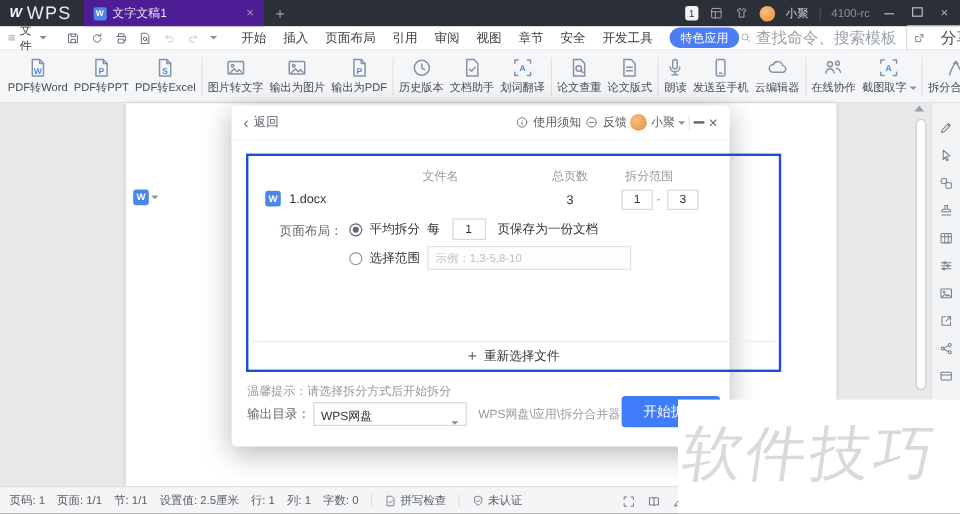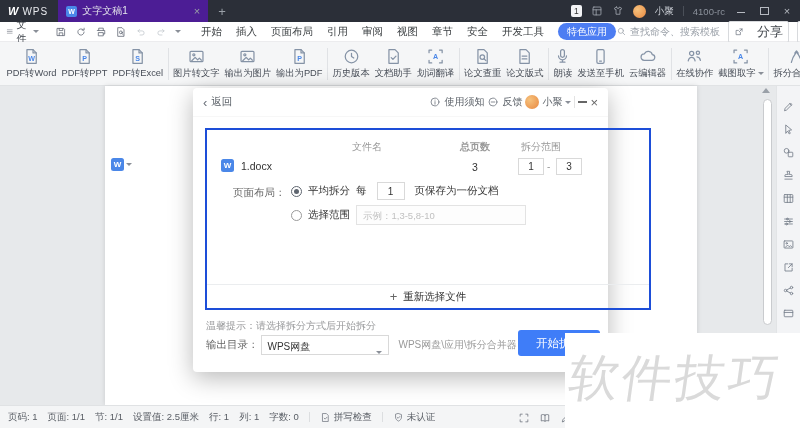--- a/index.html
+++ b/index.html
@@ -6,21 +6,21 @@
   .app{position:relative;width:800px;height:428px;overflow:hidden;background:#e7e9eb;
        font-family:"Liberation Sans","DejaVu Sans",sans-serif;-webkit-font-smoothing:antialiased;}
   .app svg{fill:none;stroke-width:1.3;stroke-linecap:round;stroke-linejoin:round;}
   .caret{width:0;height:0;border-left:3px solid transparent;border-right:3px solid transparent;
          border-top:3.5px solid #8a8f98;display:inline-block;}
   
   .titlebar{position:absolute;left:0;top:0;right:0;height:22px;background:#2b2f38;display:flex;
             align-items:center;color:#cfd3da;}
   .tb-logo{display:flex;align-items:center;gap:4px;padding:0 10px 0 8px;height:100%;}
   .tb-logo-w{color:#fff;font-weight:bold;font-size:11px;font-style:italic;}
-  .tb-logo-text{font-size:10px;letter-spacing:1px;color:#e8eaee;}
+  .tb-logo-text{font-size:15px;letter-spacing:1px;color:#e8eaee;}
   .tb-tab{display:flex;align-items:center;gap:5px;background:#4c1d95;height:22px;padding:0 8px;
           width:150px;box-sizing:border-box;font-size:10px;color:#e6e8ec;}
   .tb-tab-title{overflow:hidden;white-space:nowrap;}
   .tb-tab-close{color:#9aa0a8;font-size:11px;margin-left:auto;}
   .wdoc{display:inline-flex;align-items:center;justify-content:center;background:#4a87e8;color:#fff;
         font-weight:bold;border-radius:2px;flex:none;}
   .wdoc-sm{width:11px;height:11px;font-size:7px;}
   .wdoc-md{width:13px;height:13px;font-size:8px;border-radius:2.5px;}
   .tb-newtab{font-size:13px;color:#9aa0a8;padding:0 10px;}
   .tb-right{margin-left:auto;display:flex;align-items:center;gap:9px;padding-right:6px;}
@@ -38,21 +38,21 @@
            display:flex;align-items:center;font-size:10px;color:#41464d;padding:0 6px;box-sizing:border-box;}
   .mb-file{display:flex;align-items:center;gap:3px;padding-right:8px;}
   .mbi{width:11px;height:11px;stroke:#5b626d;}
   .mb-quick{display:flex;align-items:center;gap:8px;padding:0 8px;}
   .qi{width:12px;height:12px;stroke:#5f6672;}
   .qi.dis{stroke:#c3c7cd;}
   .mb-tabs{display:flex;align-items:center;gap:14px;margin-left:12px;white-space:nowrap;}
   .mb-tab{font-size:10.5px;color:#3c4043;}
   .mb-tab.active{background:#4d7df2;color:#fff;border-radius:9px;padding:1.5px 9px;font-size:10px;}
   .mb-right{margin-left:auto;display:flex;align-items:center;gap:8px;white-space:nowrap;}
-  .mb-search{display:flex;align-items:center;gap:3px;color:#9aa0a8;font-size:10px;}
+  .mb-search{display:flex;align-items:center;gap:3px;color:#9aa0a8;font-size:13px;}
   .mb-search svg{width:11px;height:11px;stroke:#9aa0a8;}
   .mb-btn{display:flex;align-items:center;gap:13px;border:1px solid #d8dadd;border-radius:2px;
           padding:1px 5px;font-size:13px;color:#454a50;}
   .mb-btn svg{width:10px;height:10px;stroke:#5f6672;}
   
   .ribbon{position:absolute;left:0;top:42px;right:0;height:44px;background:#f5f6f7;border-bottom:1px solid #e1e3e5;
           display:flex;align-items:flex-start;padding:3px 0 0 4px;box-sizing:border-box;white-space:nowrap;overflow:hidden;}
   .ri{display:inline-flex;flex-direction:column;align-items:center;gap:1px;padding:2px 2.5px;flex:none;}
   .ric{width:19px;height:19px;stroke:#8593a6;}
   .ril{font-size:9.3px;color:#474d57;}
@@ -79,21 +79,21 @@
   .dlg-back .chev{font-size:13px;line-height:1;color:#6a707a;}
   .dlg-hr{margin-left:auto;display:flex;align-items:center;gap:3px;font-size:10px;color:#595f66;}
   .dhi{width:12px;height:12px;stroke:#6a707a;}
   .dlg-avatar{width:14px;height:14px;border-radius:50%;background:radial-gradient(circle at 35% 35%,#f6c27d,#e8873f);}
   .dlg-vsep{width:1px;height:12px;background:#e3e3e3;}
   .dlg-min{width:9px;height:1.5px;background:#666;display:inline-block;}
   .dlg-close{font-size:13px;color:#666;line-height:1;}
   .dlg-card{position:absolute;left:12px;top:40px;width:446px;height:182px;border:2px solid #1d4ed8;
             box-sizing:border-box;font-size:10.5px;color:#333;}
   .th{position:absolute;top:10px;color:#999;font-size:10px;text-align:center;}
-  .th1{left:118px;width:84px;}.th2{left:236px;width:64px;font-weight:bold;}.th3{left:292px;width:84px;}
+  .th1{left:118px;width:84px;}.th2{left:236px;width:64px;}.th3{left:292px;width:84px;}
   .filecell{position:absolute;left:14px;top:29px;display:flex;align-items:center;gap:7px;}
   .fname{font-size:10.5px;color:#333;}
   .pagecount{position:absolute;left:236px;top:31px;width:64px;text-align:center;font-size:10.5px;color:#333;}
   .range-input{position:absolute;top:28px;width:26px;height:17px;border:1px solid #d9d9d9;text-align:center;
                font-size:10px;color:#333;box-sizing:border-box;padding:0;background:#fff;}
   .ri1{left:311px;}.ri2{left:349px;}
   .range-dash{position:absolute;left:340px;top:31px;color:#999;font-size:10px;}
   .sm-label{position:absolute;left:26px;top:56px;color:#666;font-size:10.5px;}
   .radio-row1{position:absolute;left:84px;top:51px;height:20px;display:flex;align-items:center;gap:6px;}
   .radio-row2{position:absolute;left:84px;top:75px;height:20px;display:flex;align-items:center;gap:6px;}

